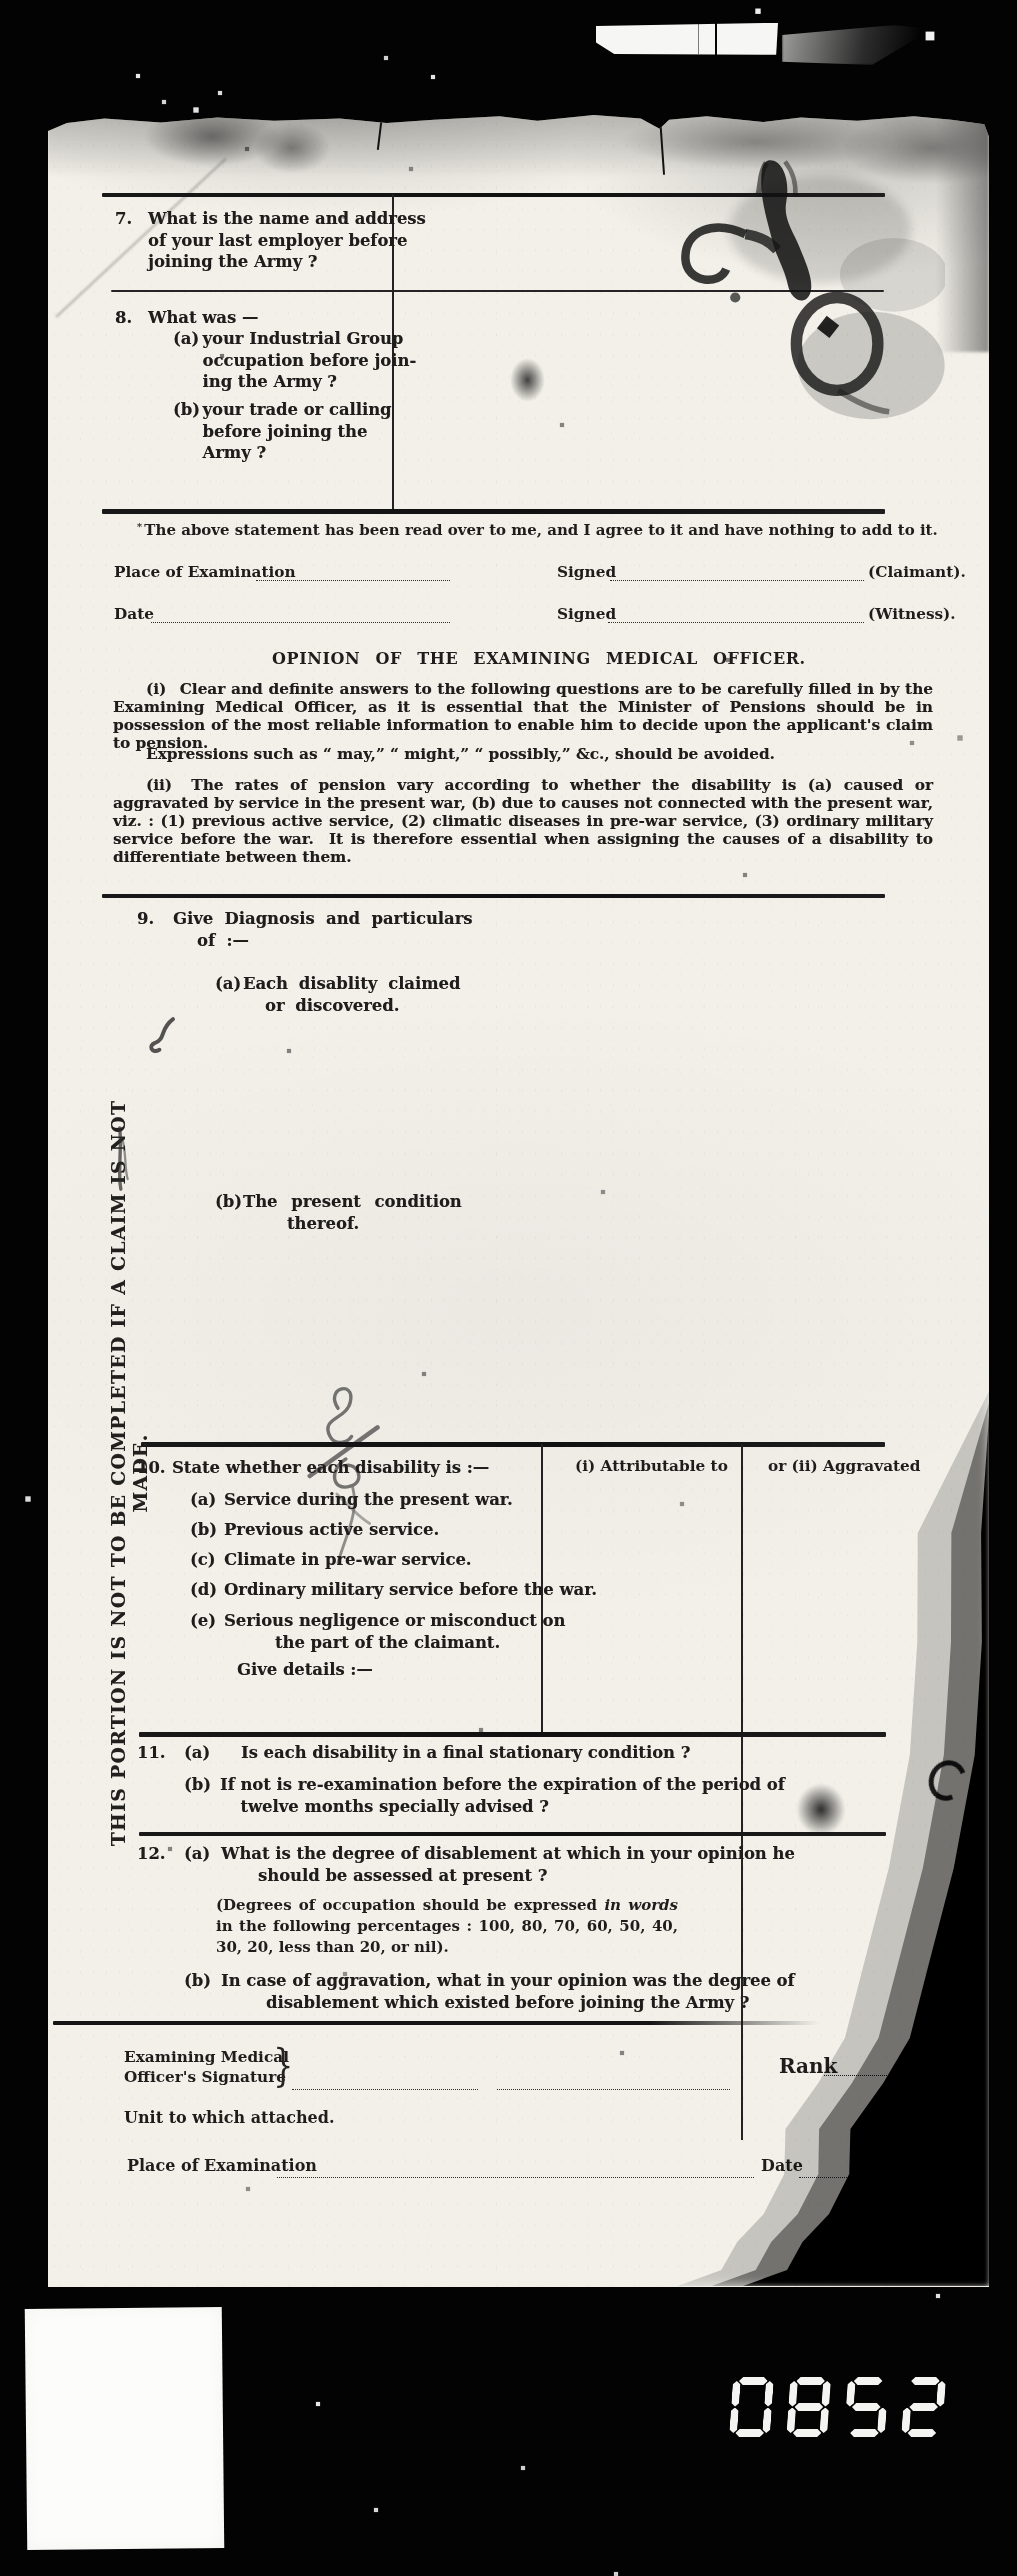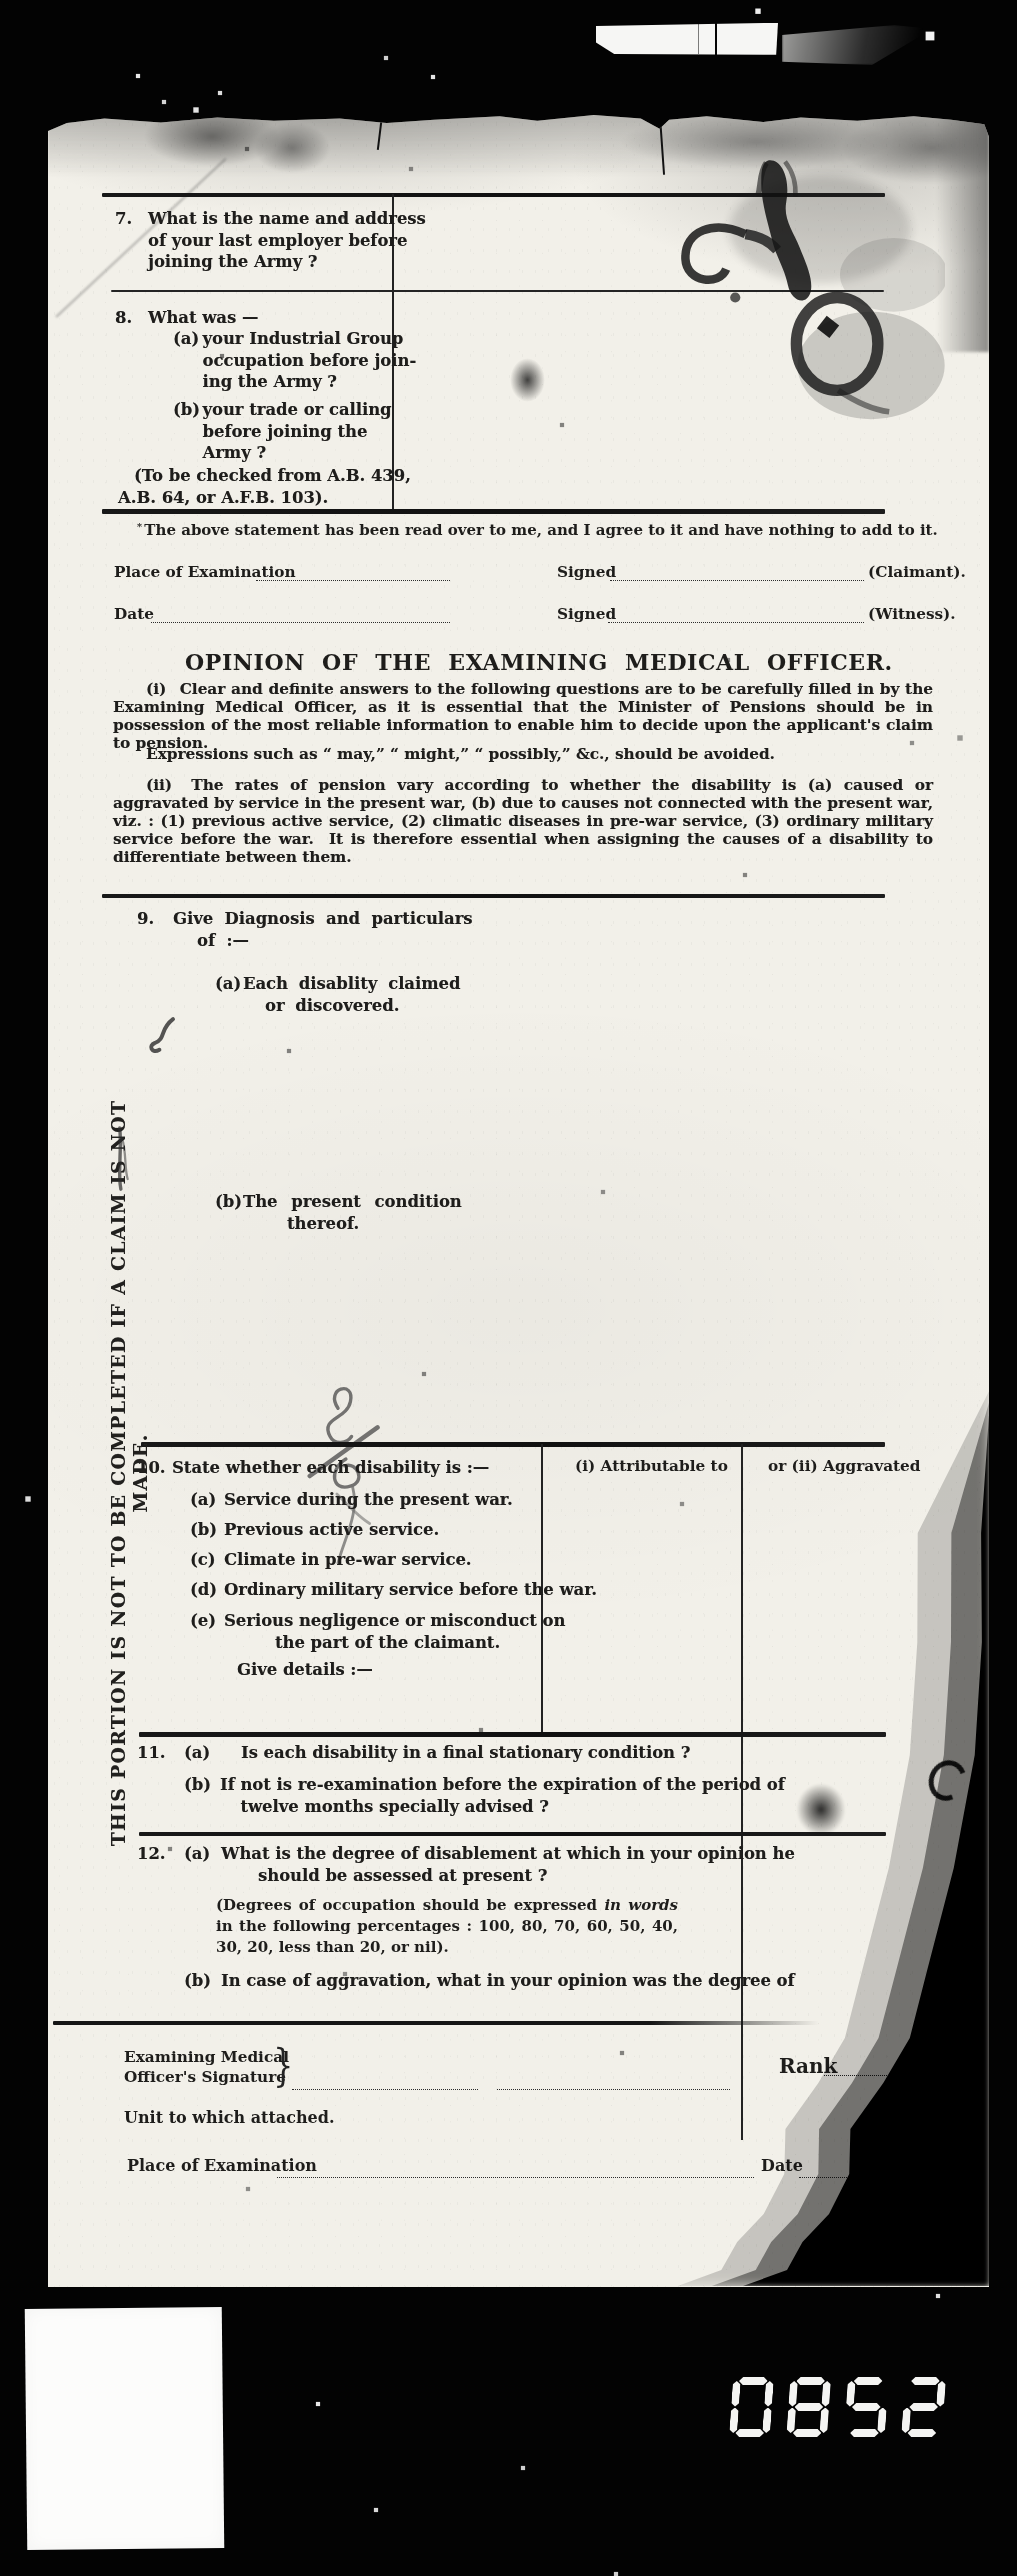--- a/index.html
+++ b/index.html
@@ -26,21 +26,21 @@
   .hrule{position:absolute;background:linear-gradient(90deg,#181818 0%,#101010 55%,#1d1d1d 100%);
          border-radius:1.1px;}
   .vrule{position:absolute;background:#222;width:1.7px;}
   
   .leader{position:absolute;border-bottom:1.7px dotted #2c2c2c;height:14.7px;}
   
   .qtext{font-size:16.4px;font-weight:bold;line-height:21.5px;
          text-shadow:0.2px 0.2px 0.3px rgba(25,25,25,.45);}
   .para{font-size:15.3px;font-weight:bold;line-height:18px;text-align:justify;
         text-shadow:0.2px 0.2px 0.3px rgba(25,25,25,.4);}
-  .small-caps-head{font-size:22px;font-weight:bold;letter-spacing:0.6px;word-spacing:9px;}
+  .small-caps-head{font-size:16px;font-weight:bold;letter-spacing:0.6px;word-spacing:9px;}
   
   #side-label{position:absolute;left:59px;top:1733px;width:748px;height:29.5px;
       transform:rotate(-90deg);transform-origin:top left;text-align:center;
       font-size:18.7px;font-weight:bold;letter-spacing:1.4px;color:#21201e;
       text-shadow:0.3px 0.2px 0.5px rgba(20,20,20,.5);}
   
   .blot{position:absolute;pointer-events:none;}
   #blot2{left:462px;top:244px;width:35px;height:44px;
          background:radial-gradient(ellipse at 50% 50%,rgba(15,15,15,.78),rgba(15,15,15,0) 70%);
          filter:blur(0.6px);}
@@ -247,24 +247,20 @@
       </div>
     </div>
     <div id="q8b" class="txt qtext">
       <span class="q-number">(b)</span>
       <div class="body">
         <span class="line">your trade or calling</span>
         <span class="line">before joining the</span>
         <span class="line">Army ?</span>
       </div>
     </div>
-    <div id="q8note" class="txt qtext">
-      <span class="line l1">(To be checked from A.B. 439,</span>
-      <span class="line">A.B. 64, or A.F.B. 103).</span>
-    </div>
     <div id="rule2" class="hrule"></div>
 
     <div id="statement" class="txt bold">
       <span class="mark">*</span><span>The above statement has been read over to me, and I agree to it and have nothing to add to it.</span>
     </div>
     <div id="sig1" class="sigrow">
       <span class="lab1">Place of Examination</span>
       <span class="leader lead1"></span>
       <span class="lab2">Signed</span>
       <span class="leader lead2"></span>
@@ -382,20 +378,21 @@
         <span class="line l2">should be assessed at present ?</span>
       </div>
     </div>
     <div id="q12note" class="txt">
       <span>(Degrees of occupation should be expressed </span><i>in words</i><span> in the following percentages : 100, 80, 70, 60, 50, 40, 30, 20, less than 20, or nil).</span>
     </div>
     <div id="q12b" class="txt qtext">
       <span class="q-number">(b)</span>
       <div class="body">
         <span class="line">In case of aggravation, what in your opinion was the degree of</span>
+        <span class="line l2">disablement which existed before joining the Army ?</span>
       </div>
     </div>
 
     <div id="rule7" class="hrule"></div>
     <div id="emo-label" class="txt">
       <span class="line">Examining Medical</span>
       <span class="line">Officer's Signature</span>
     </div>
     <div id="emo-brace" class="txt">}</div>
     <span id="emo-lead1" class="leader"></span>

